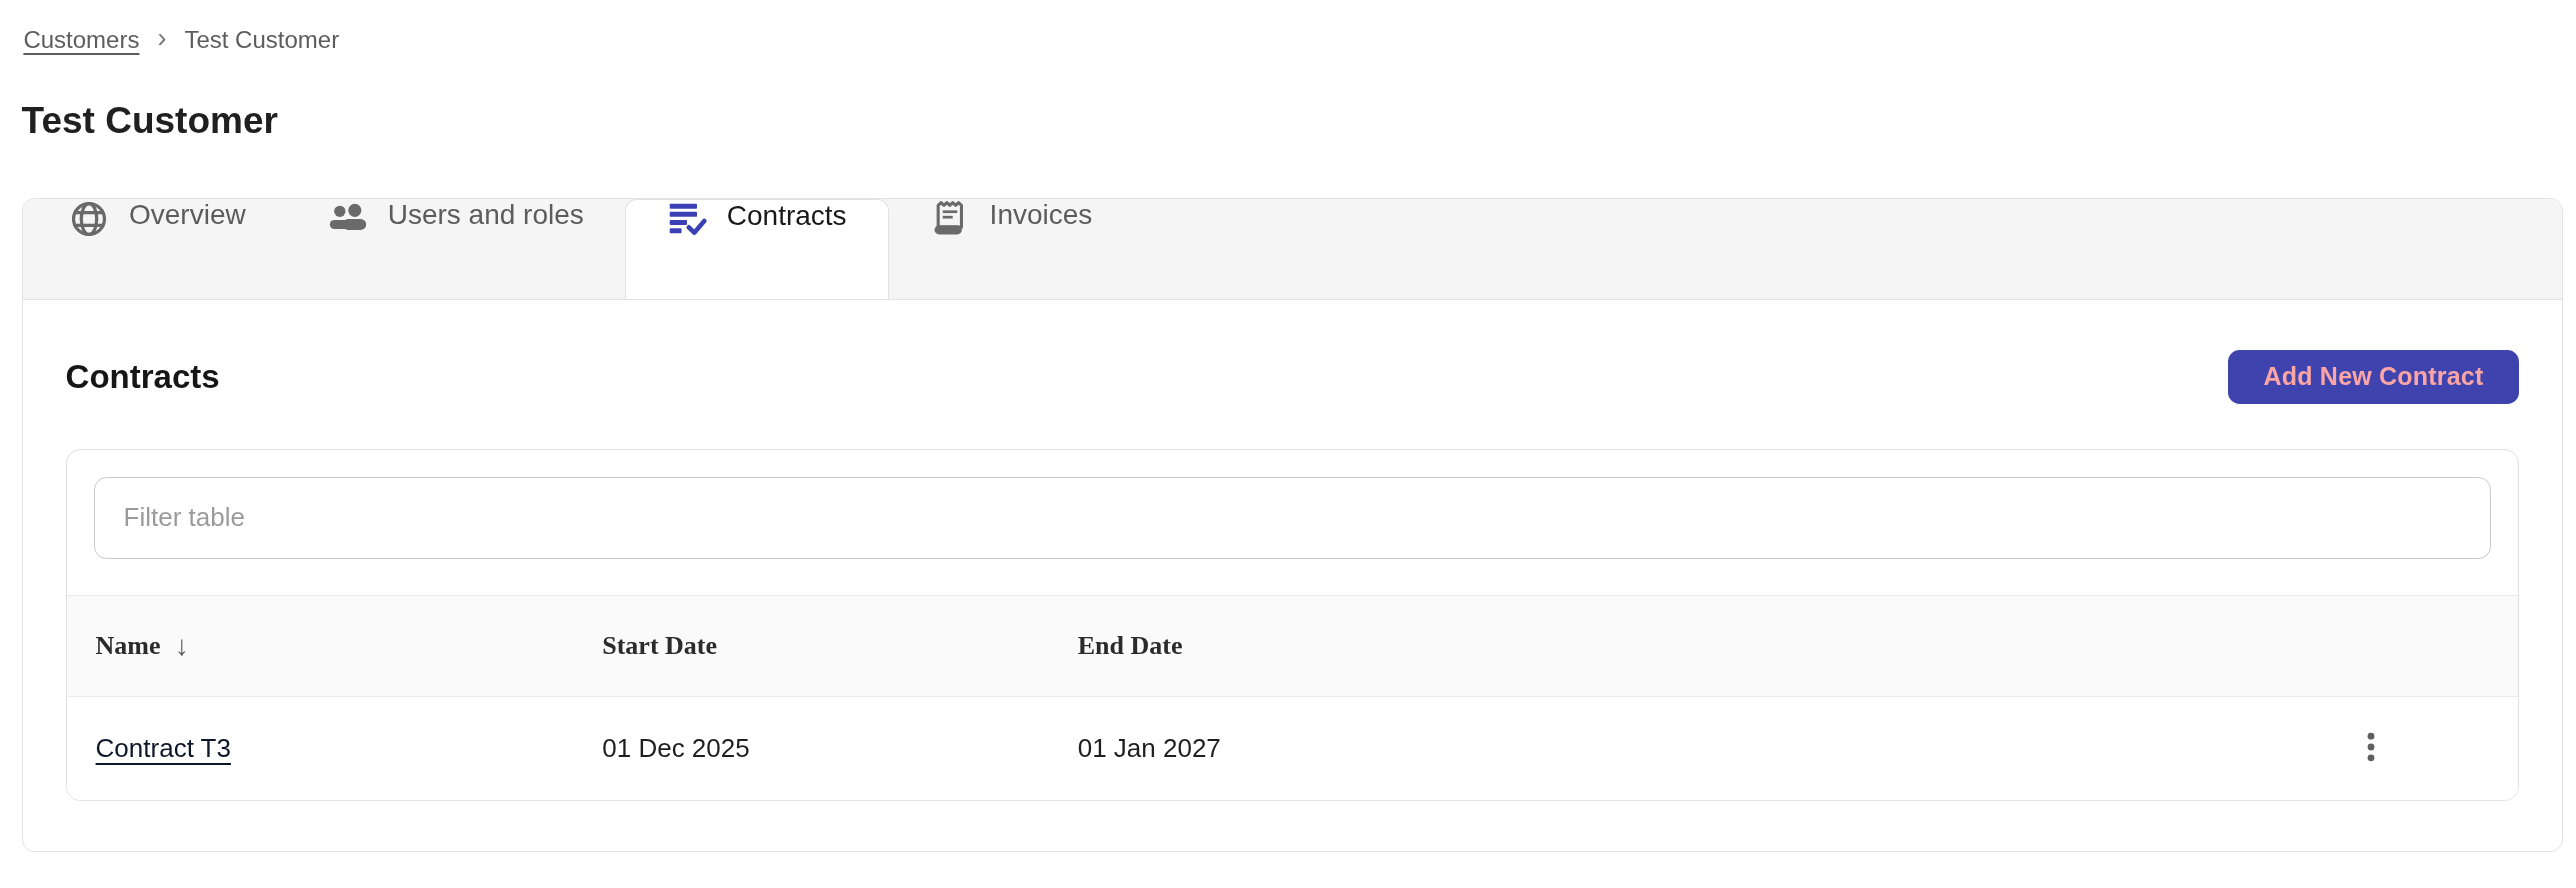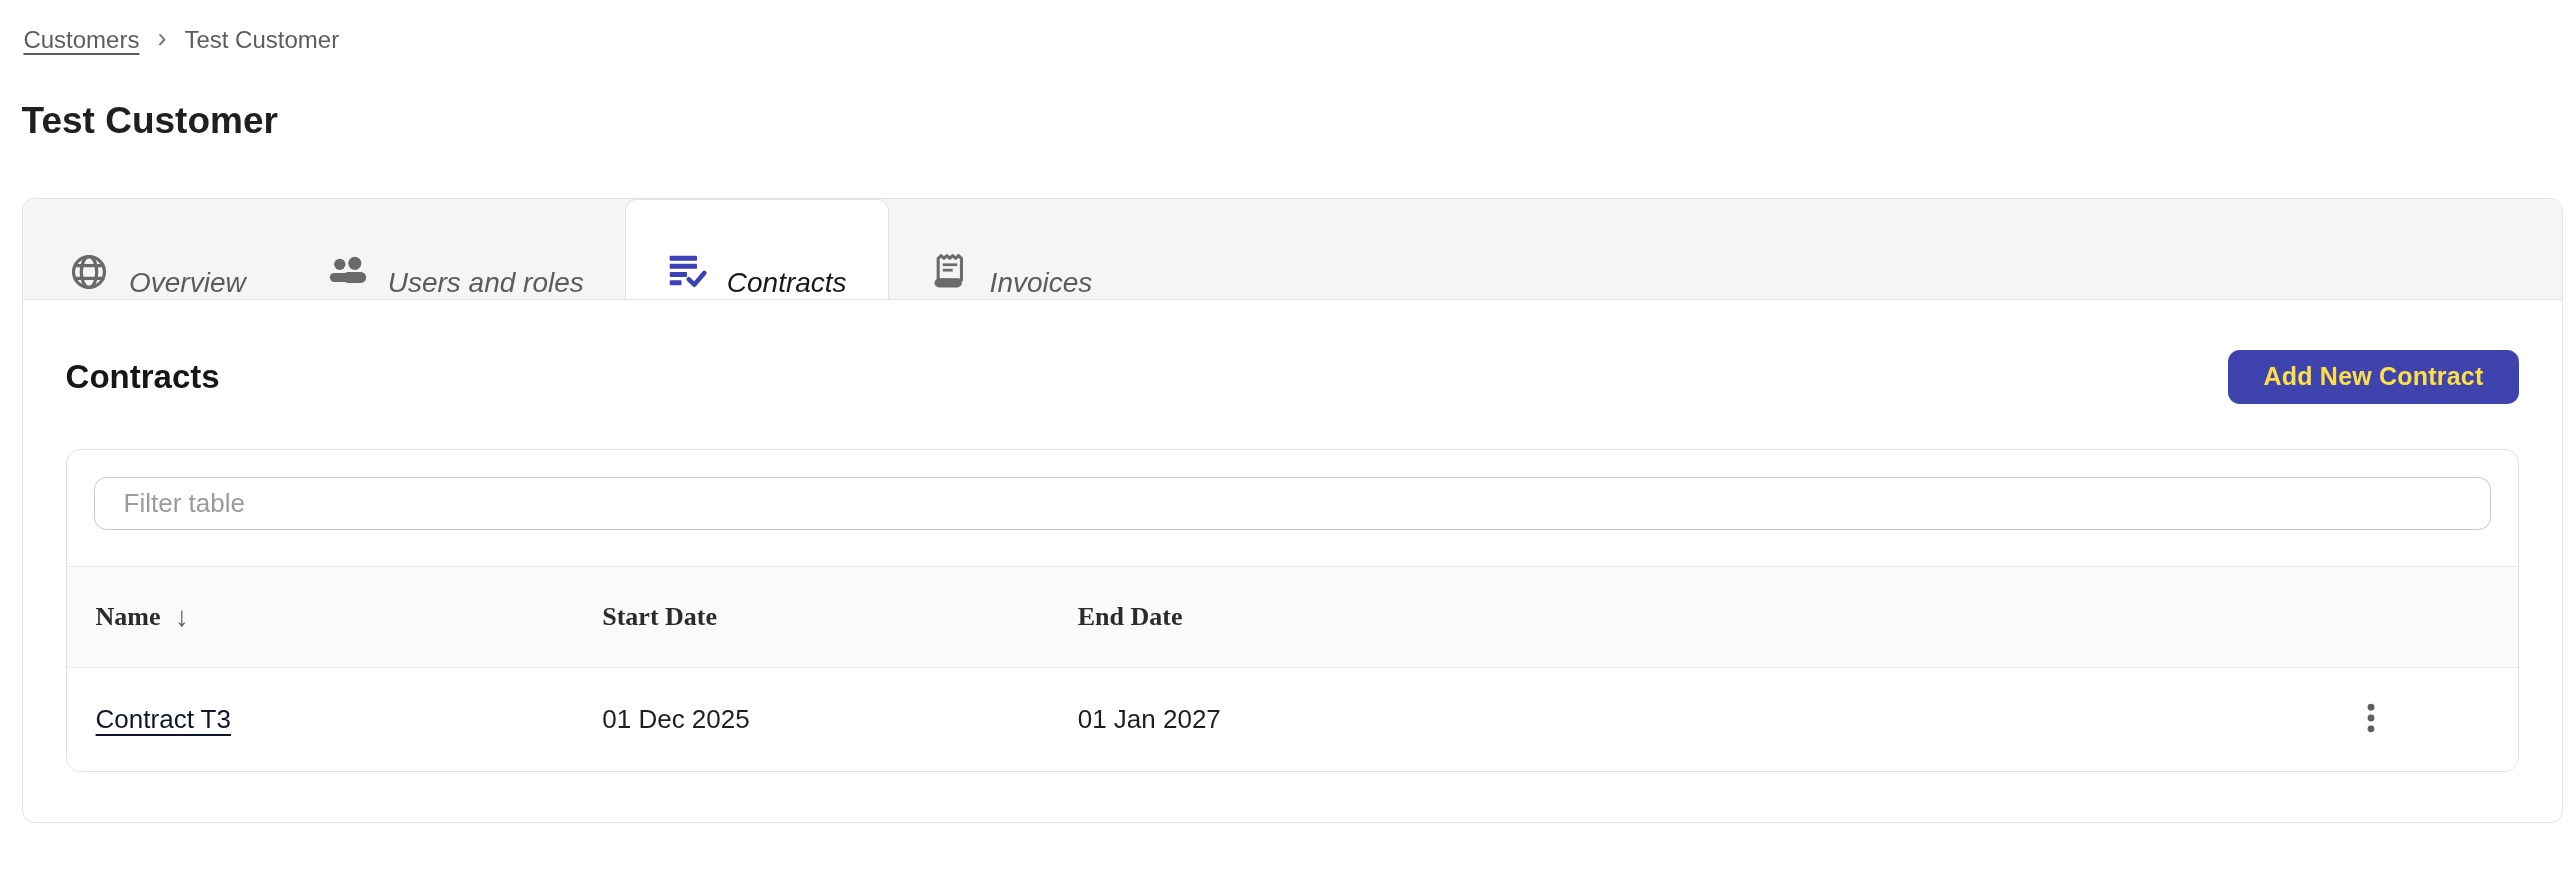--- a/index.html
+++ b/index.html
@@ -18,34 +18,34 @@
   .crumb-sep { font-size: 27px; color: #757575; line-height: 1; padding-bottom: 3.6px; }
 
   
   .page-title { margin: 43px 0 0 21.6px; font-size: 37px; line-height: 43px; font-weight: 700; color: #202020; }
 
   
   .container { margin: 56px 12.6px 0 21.6px; border: 0.9px solid #e2e2e2; border-radius: 12.6px; background: #fff; }
 
   
   .tabstrip { display: flex; align-items: stretch; height: 101px; background: #f5f5f6; border-bottom: 0.9px solid #e2e2e2; border-radius: 11.7px 11.7px 0 0; padding-left: 5.4px; }
-  .tab { display: flex; align-items: flex-end; gap: 20px; padding: 0 41px; font-size: 28px; font-weight: 500; color: #5c5c5c; cursor: pointer; white-space: nowrap; font-style: italic; }
+  .tab { display: flex; align-items: flex-start; gap: 20px; padding: 0 41px; font-size: 28px; font-weight: 500; color: #5c5c5c; cursor: pointer; white-space: nowrap; }
   .tab.active { background: #fff; border: 0.9px solid #e2e2e2; border-bottom: none; border-radius: 11.7px 11.7px 0 0; margin-bottom: -0.9px; color: #191919; }
   .tab svg { flex: 0 0 auto; }
 
   
   .panel { padding: 50px 43px; }
   .panel-head { display: flex; justify-content: space-between; align-items: center; height: 54px; }
   .panel-title { font-size: 33px; font-weight: 700; color: #161616; }
-  .add-btn { height: 54px; padding: 0 36px; background: #3e43ae; color: #fde047; font-size: 25px; font-weight: 700; border: none; border-radius: 11.7px; cursor: pointer; font-family: inherit; letter-spacing: 0.2px; }
+  .add-btn { height: 54px; padding: 0 36px; background: #3e43ae; color: #fca5a5; font-size: 25px; font-weight: 700; border: none; border-radius: 11.7px; cursor: pointer; font-family: inherit; letter-spacing: 0.2px; }
 
   
   .card { margin-top: 45px; border: 0.9px solid #e0e0e0; border-radius: 14.4px; overflow: hidden; background: #fff; }
   .filter-wrap { padding: 27px 27px 36px; }
-  .filter-input { width: 100%; height: 53px; border: 1.8px solid #c9c9c9; border-radius: 12.6px; font-size: 26px; padding: 16px 29px; color: #333; font-family: inherit; background: #fff; outline: none; }
+  .filter-input { width: 100%; height: 82px; border: 1.8px solid #c9c9c9; border-radius: 12.6px; font-size: 26px; padding: 16px 29px; color: #333; font-family: inherit; background: #fff; outline: none; }
   .filter-input::placeholder { color: #9b9b9b; }
 
   .thead, .trow { display: grid; grid-template-columns: 21.1% 19.8% 24.3% 1fr 99px; align-items: center; padding: 0 21.6px 0 29px; }
   .thead { height: 102px; background: #fafafa; border-top: 0.9px solid #ececec; border-bottom: 0.9px solid #ececec; font-size: 26px; font-weight: 700; color: #2b2b2b; }
   .th { cursor: pointer; font-family: Liberation Serif, serif; }
   .th-name { display: flex; align-items: center; gap: 14.4px; }
   .sort-arrow { color: #5f5f5f; font-weight: 400; font-size: 28px; }
   .trow { height: 103px; font-size: 26px; color: #1f1f1f; background: #fff; }
   .row-link { color: #0f172a; text-decoration: underline; text-underline-offset: 6.3px; cursor: pointer; }
   .badge { display: inline-flex; align-items: center; height: 41px; padding: 0 21.6px; background: #d9eedd; color: #1e7e34; border-radius: 21.6px; font-size: 24px; font-weight: 500; }

